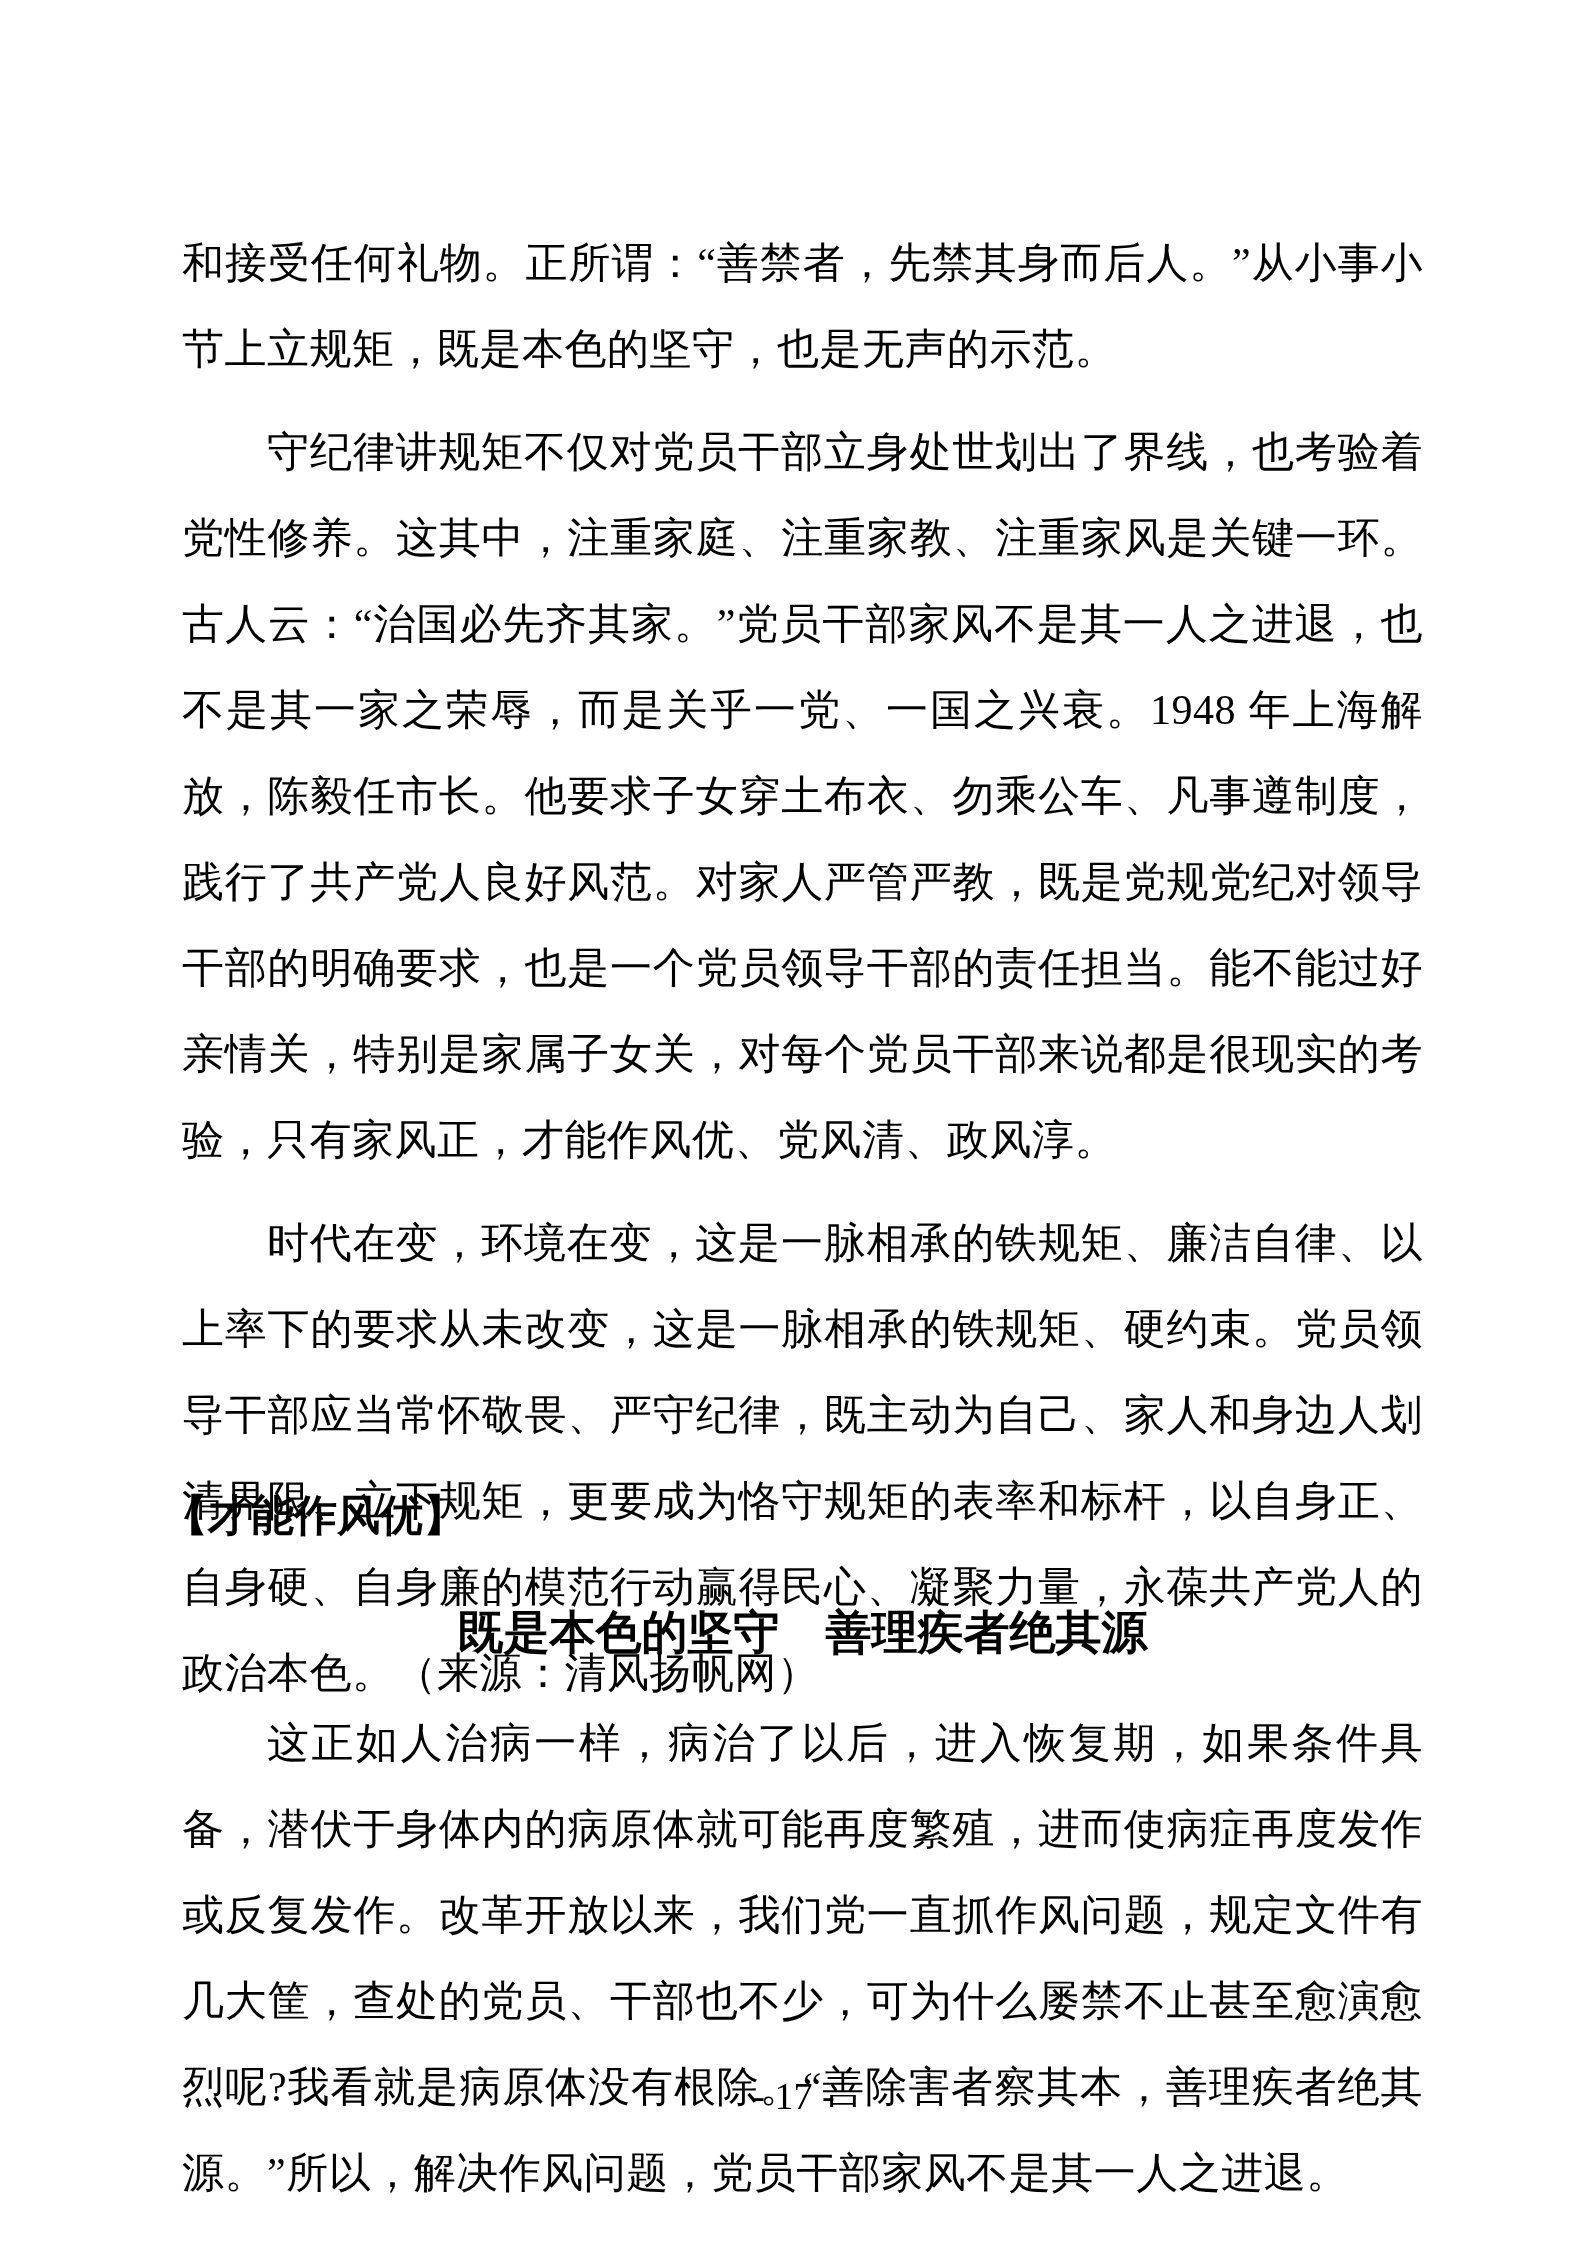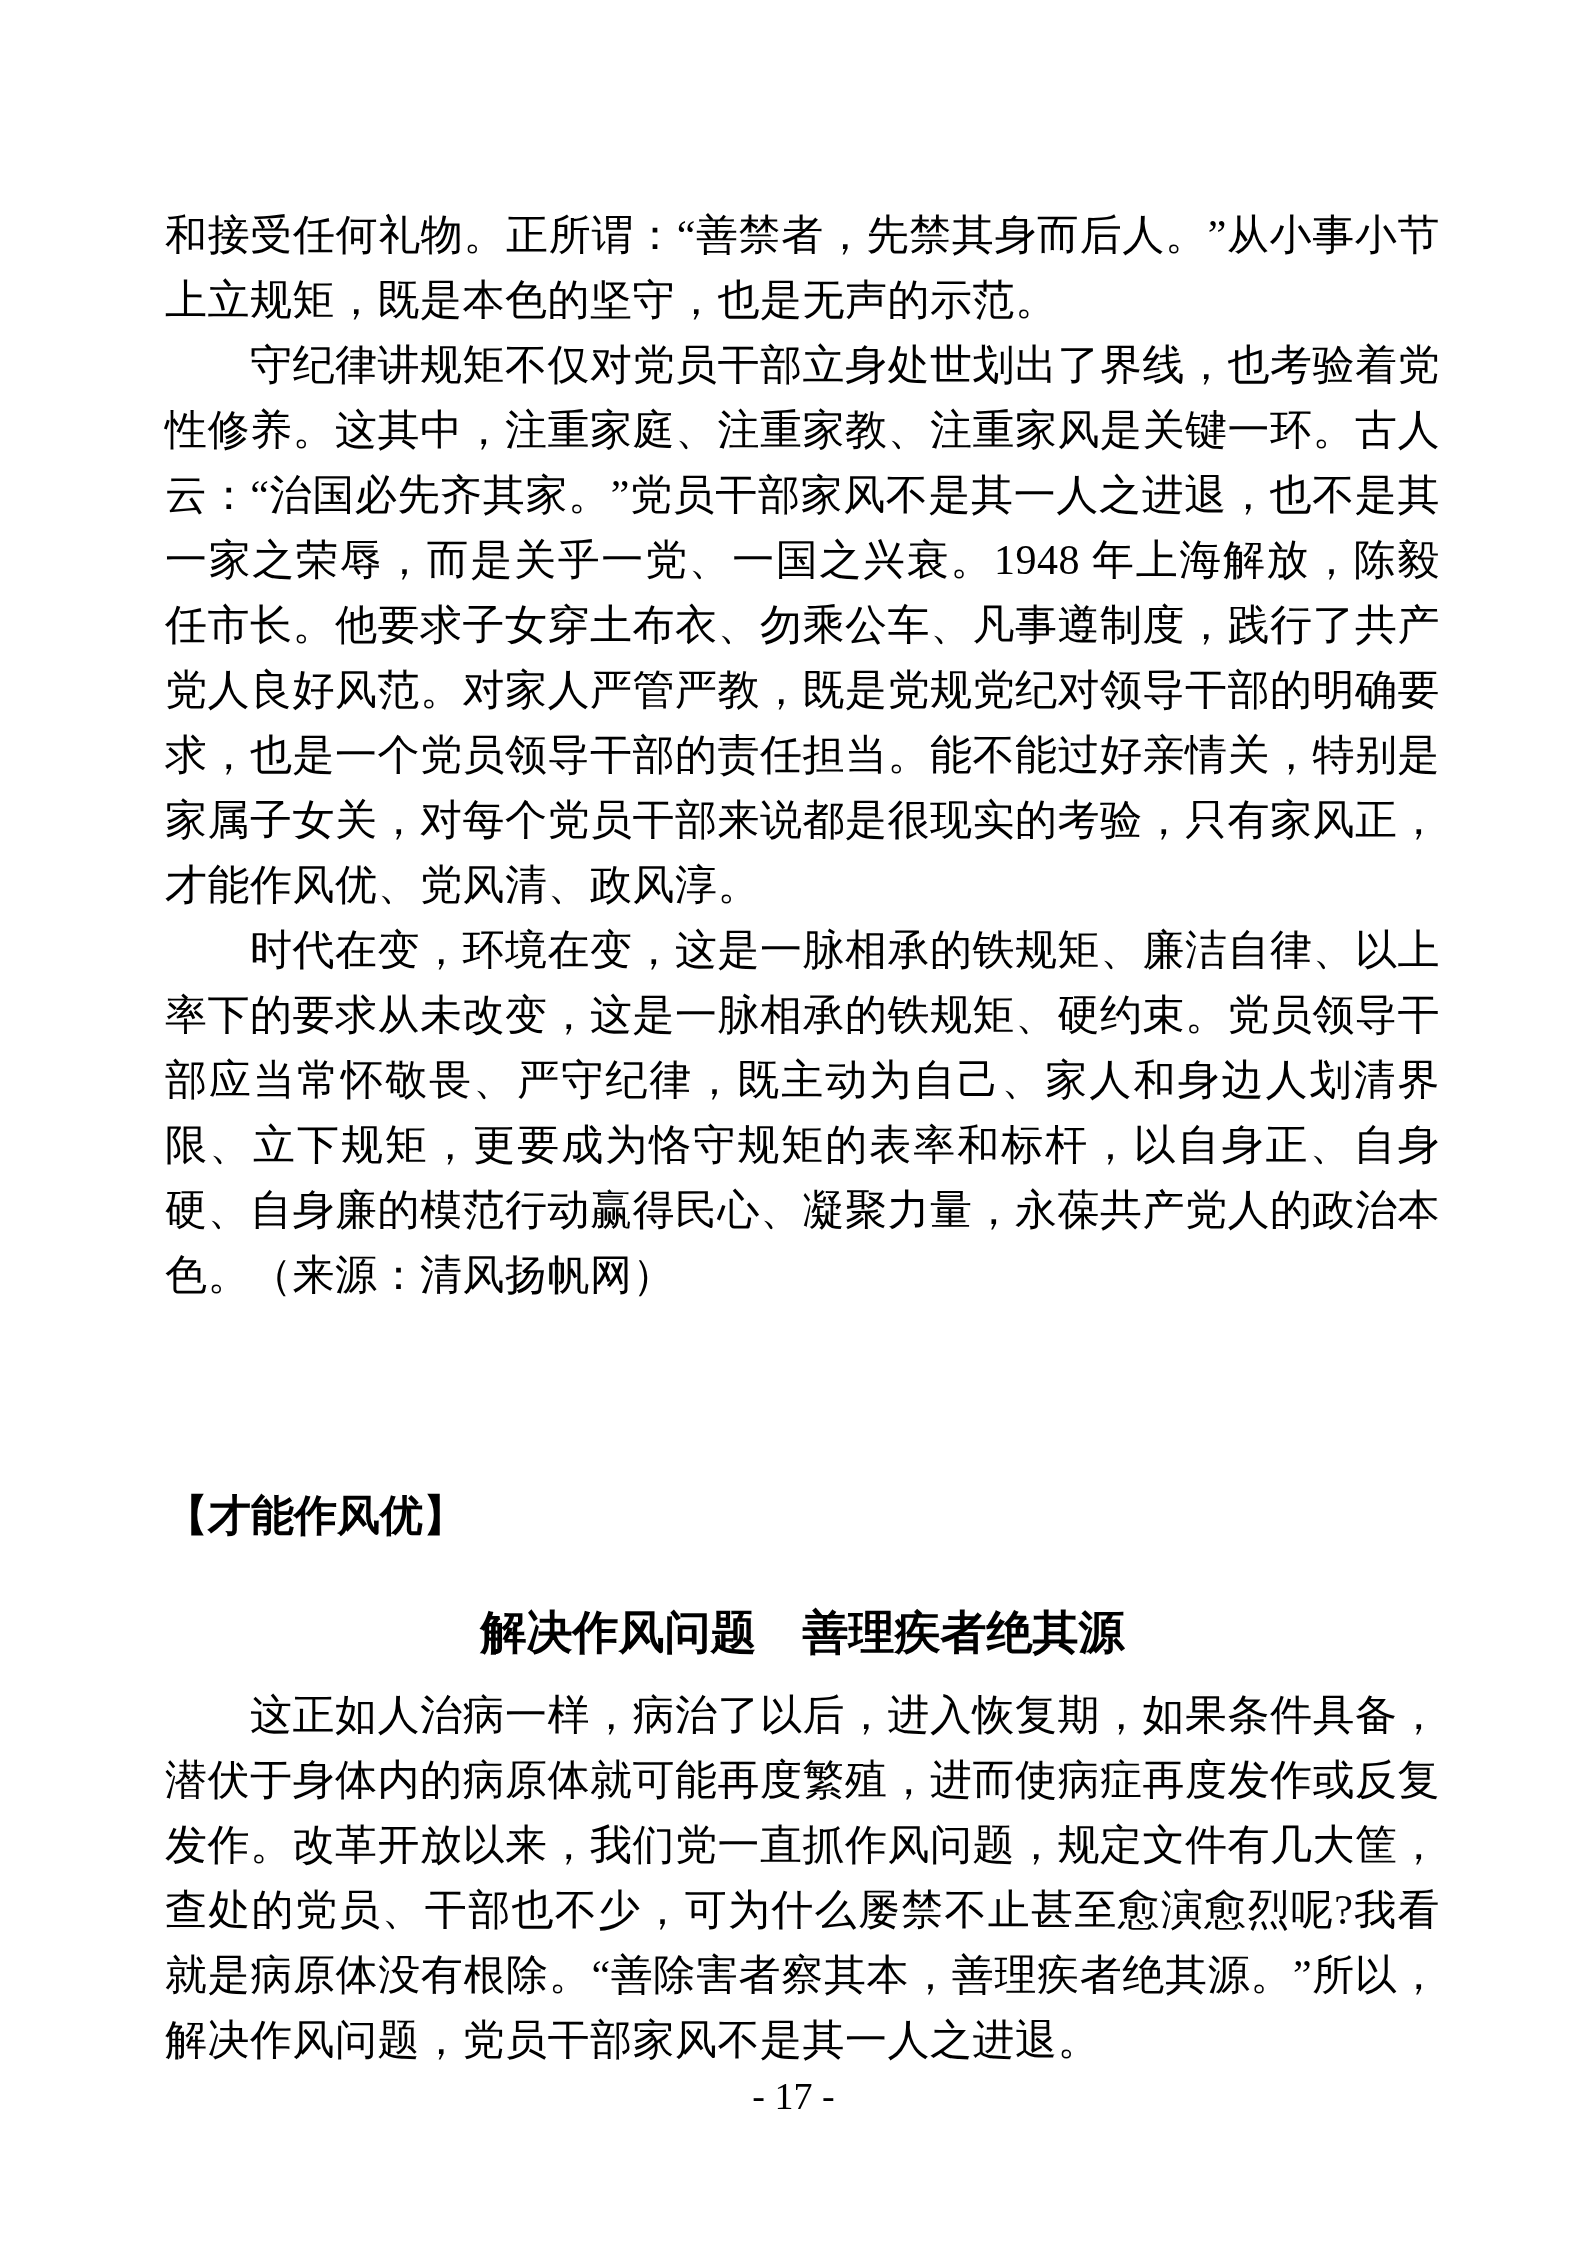--- a/index.html
+++ b/index.html
@@ -16,23 +16,23 @@
     font-family: "Liberation Serif", "DejaVu Serif", serif;
     overflow: hidden;
   }
   .text-column {
     position: absolute;
     left: 165px;
     width: 1275px;
   }
   .body-block { top: 203px; }
   .body-para {
-    margin: 0;
+    margin: 17px;
     font-size: 42px;
-    line-height: 65px;
+    line-height: 86px;
     text-align: justify;
     text-justify: inter-character;
     letter-spacing: 0.5px;
   }
   .indent { text-indent: 85px; }
   .section-header-block { top: 1483px; }
   .section-header {
     margin: 0;
     font-size: 43px;
     line-height: 65px;
@@ -66,21 +66,21 @@
     <p class="body-para">和接受任何礼物。正所谓：“善禁者，先禁其身而后人。”从小事小节上立规矩，既是本色的坚守，也是无声的示范。</p>
     <p class="body-para indent">守纪律讲规矩不仅对党员干部立身处世划出了界线，也考验着党性修养。这其中，注重家庭、注重家教、注重家风是关键一环。古人云：“治国必先齐其家。”党员干部家风不是其一人之进退，也不是其一家之荣辱，而是关乎一党、一国之兴衰。1948 年上海解放，陈毅任市长。他要求子女穿土布衣、勿乘公车、凡事遵制度，践行了共产党人良好风范。对家人严管严教，既是党规党纪对领导干部的明确要求，也是一个党员领导干部的责任担当。能不能过好亲情关，特别是家属子女关，对每个党员干部来说都是很现实的考验，只有家风正，才能作风优、党风清、政风淳。</p>
     <p class="body-para indent">时代在变，环境在变，这是一脉相承的铁规矩、廉洁自律、以上率下的要求从未改变，这是一脉相承的铁规矩、硬约束。党员领导干部应当常怀敬畏、严守纪律，既主动为自己、家人和身边人划清界限、立下规矩，更要成为恪守规矩的表率和标杆，以自身正、自身硬、自身廉的模范行动赢得民心、凝聚力量，永葆共产党人的政治本色。（来源：清风扬帆网）</p>
   </div>
 
   <div class="text-column section-header-block">
     <p class="section-header">【才能作风优】</p>
   </div>
 
   <div class="text-column article-title-block">
-    <p class="article-title">解决作风问题　善理疾者绝其源</p>
+    <p class="article-title">既是本色的坚守　善理疾者绝其源</p>
   </div>
 
   <div class="text-column article-body-block">
     <p class="body-para indent">这正如人治病一样，病治了以后，进入恢复期，如果条件具备，潜伏于身体内的病原体就可能再度繁殖，进而使病症再度发作或反复发作。改革开放以来，我们党一直抓作风问题，规定文件有几大筐，查处的党员、干部也不少，可为什么屡禁不止甚至愈演愈烈呢?我看就是病原体没有根除。“善除害者察其本，善理疾者绝其源。”所以，解决作风问题，党员干部家风不是其一人之进退。</p>
   </div>
 
   <div class="footer">- 17 -</div>
 
 </div>
 

